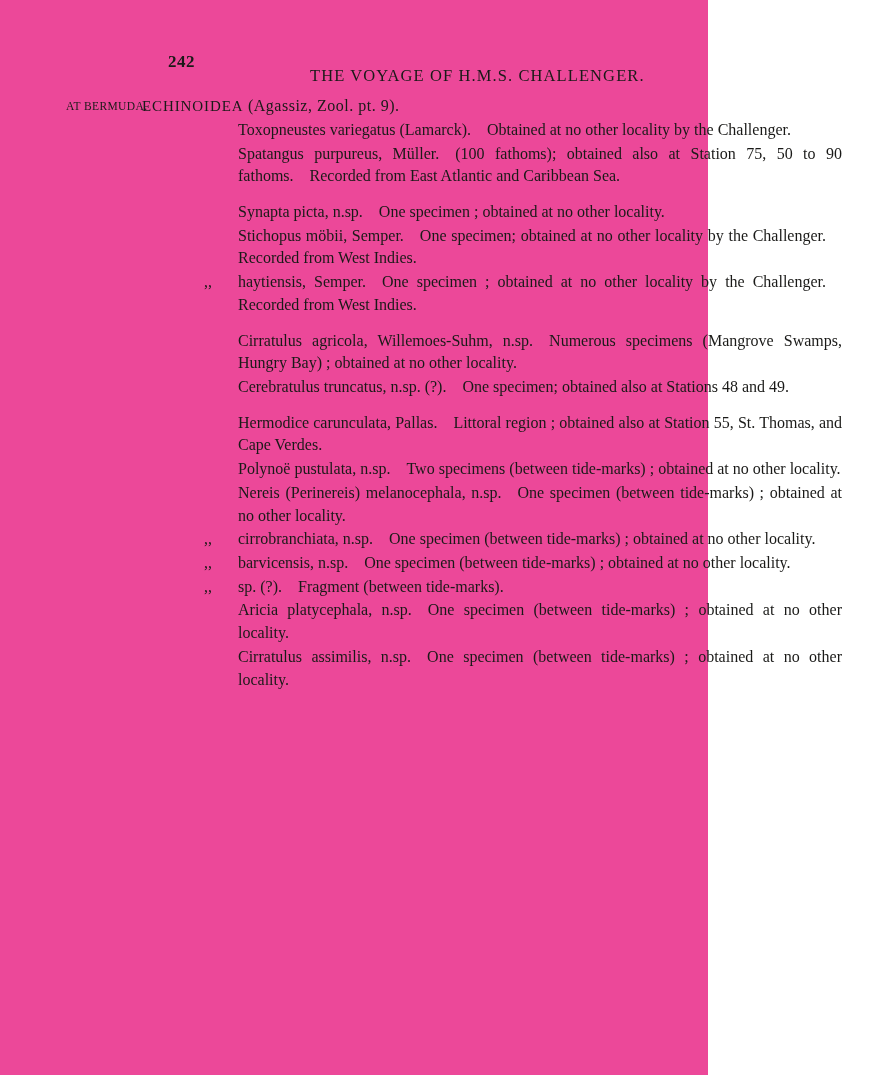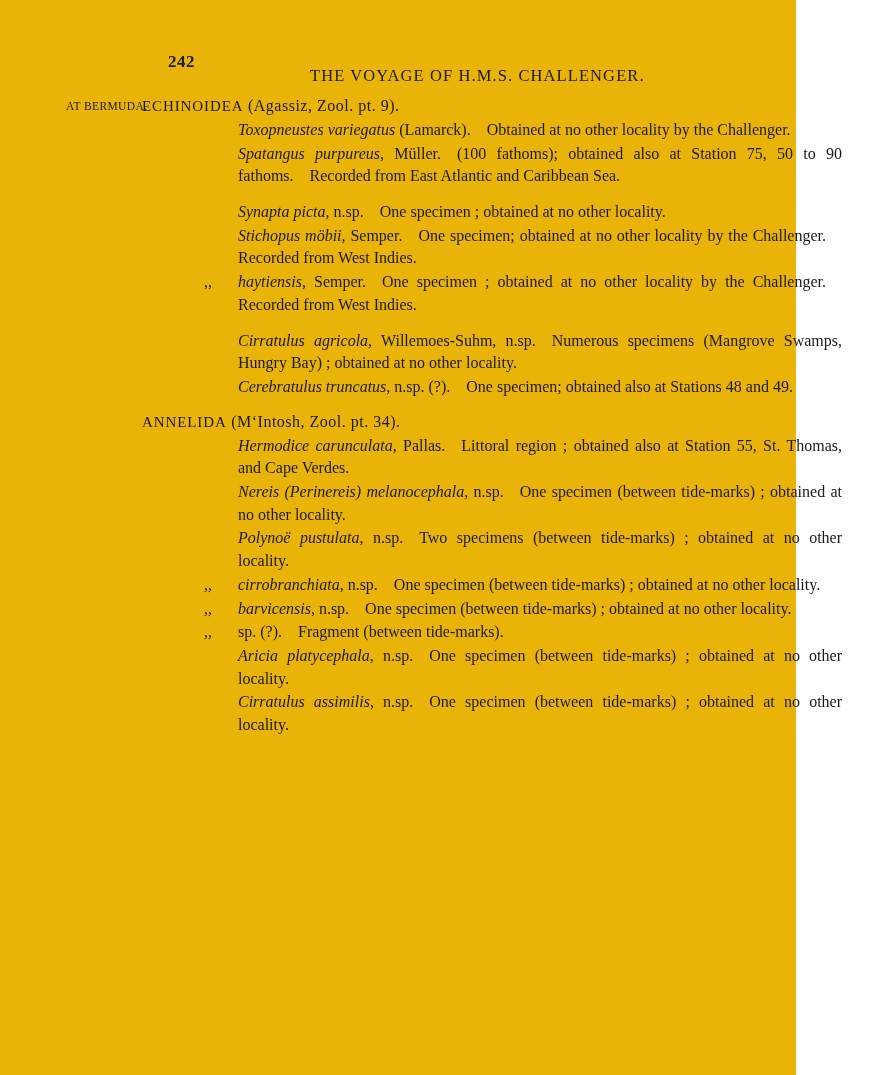--- a/index.html
+++ b/index.html
@@ -10,23 +10,23 @@
     width: 880px;
     height: 1075px;
     background: #ffffff;
     font-family: "Liberation Serif", serif;
     color: #1a1a18;
     position: relative;
     overflow: hidden;
   }
   .page {
     position: relative;
-    width: 796px;
+    width: 708px;
     height: 1075px;
-    background: #eab308;
+    background: #ec4899;
   }
   
   .page-header {
     position: absolute;
     top: 52px;
     left: 0;
     width: 880px;
     height: 24px;
   }
   .folio {
@@ -93,21 +93,20 @@
   .entry .lead {
     display: inline-block;
     margin-left: -60px;
     width: 60px;
     text-indent: 0;
   }
   .entry.ditto .lead {
     text-align: center;
   }
   .sp {
-    font-style: italic;
   }
   .ditto-mark {
     font-style: normal;
   }
 </style>
 </head>
 <body>
 
 <div class="page">
 
@@ -127,24 +126,23 @@
       <div class="group">
         <div class="entry"><span class="lead"></span><span class="sp">Synapta picta</span><span>, n.sp. One specimen ; obtained at no other locality.</span></div>
         <div class="entry"><span class="lead"></span><span class="sp">Stichopus möbii</span><span>, Semper. One specimen; obtained at no other locality by the Challenger. Recorded from West Indies.</span></div>
         <div class="entry ditto"><span class="lead"><span class="ditto-mark">,,</span></span><span class="sp">haytiensis</span><span>, Semper. One specimen ; obtained at no other locality by the Challenger. Recorded from West Indies.</span></div>
       </div>
       <div class="group">
         <div class="entry"><span class="lead"></span><span class="sp">Cirratulus agricola</span><span>, Willemoes-Suhm, n.sp. Numerous specimens (Mangrove Swamps, Hungry Bay) ; obtained at no other locality.</span></div>
         <div class="entry"><span class="lead"></span><span class="sp">Cerebratulus truncatus</span><span>, n.sp. (?). One specimen; obtained also at Stations 48 and 49.</span></div>
       </div>
       <div class="group">
-        <div class="group-heading"><span class="gh-caps">Annelida</span><span> (M‘Intosh, Zool. pt. 34).</span></div>
         <div class="entry"><span class="lead"></span><span class="sp">Hermodice carunculata</span><span>, Pallas. Littoral region ; obtained also at Station 55, St. Thomas, and Cape Verdes.</span></div>
+        <div class="entry"><span class="lead"></span><span class="sp">Polynoë pustulata</span><span>, n.sp. Two specimens (between tide-marks) ; obtained at no other locality.</span></div>
         <div class="entry"><span class="lead"></span><span class="sp">Nereis (Perinereis) melanocephala</span><span>, n.sp. One specimen (between tide-marks) ; obtained at no other locality.</span></div>
-        <div class="entry"><span class="lead"></span><span class="sp">Polynoë pustulata</span><span>, n.sp. Two specimens (between tide-marks) ; obtained at no other locality.</span></div>
         <div class="entry ditto"><span class="lead"><span class="ditto-mark">,,</span></span><span class="sp">cirrobranchiata</span><span>, n.sp. One specimen (between tide-marks) ; obtained at no other locality.</span></div>
         <div class="entry ditto"><span class="lead"><span class="ditto-mark">,,</span></span><span class="sp">barvicensis</span><span>, n.sp. One specimen (between tide-marks) ; obtained at no other locality.</span></div>
         <div class="entry ditto"><span class="lead"><span class="ditto-mark">,,</span></span><span>sp. (?). Fragment (between tide-marks).</span></div>
         <div class="entry"><span class="lead"></span><span class="sp">Aricia platycephala</span><span>, n.sp. One specimen (between tide-marks) ; obtained at no other locality.</span></div>
         <div class="entry"><span class="lead"></span><span class="sp">Cirratulus assimilis</span><span>, n.sp. One specimen (between tide-marks) ; obtained at no other locality.</span></div>
       </div>
     </div>
 
 </div>
 

